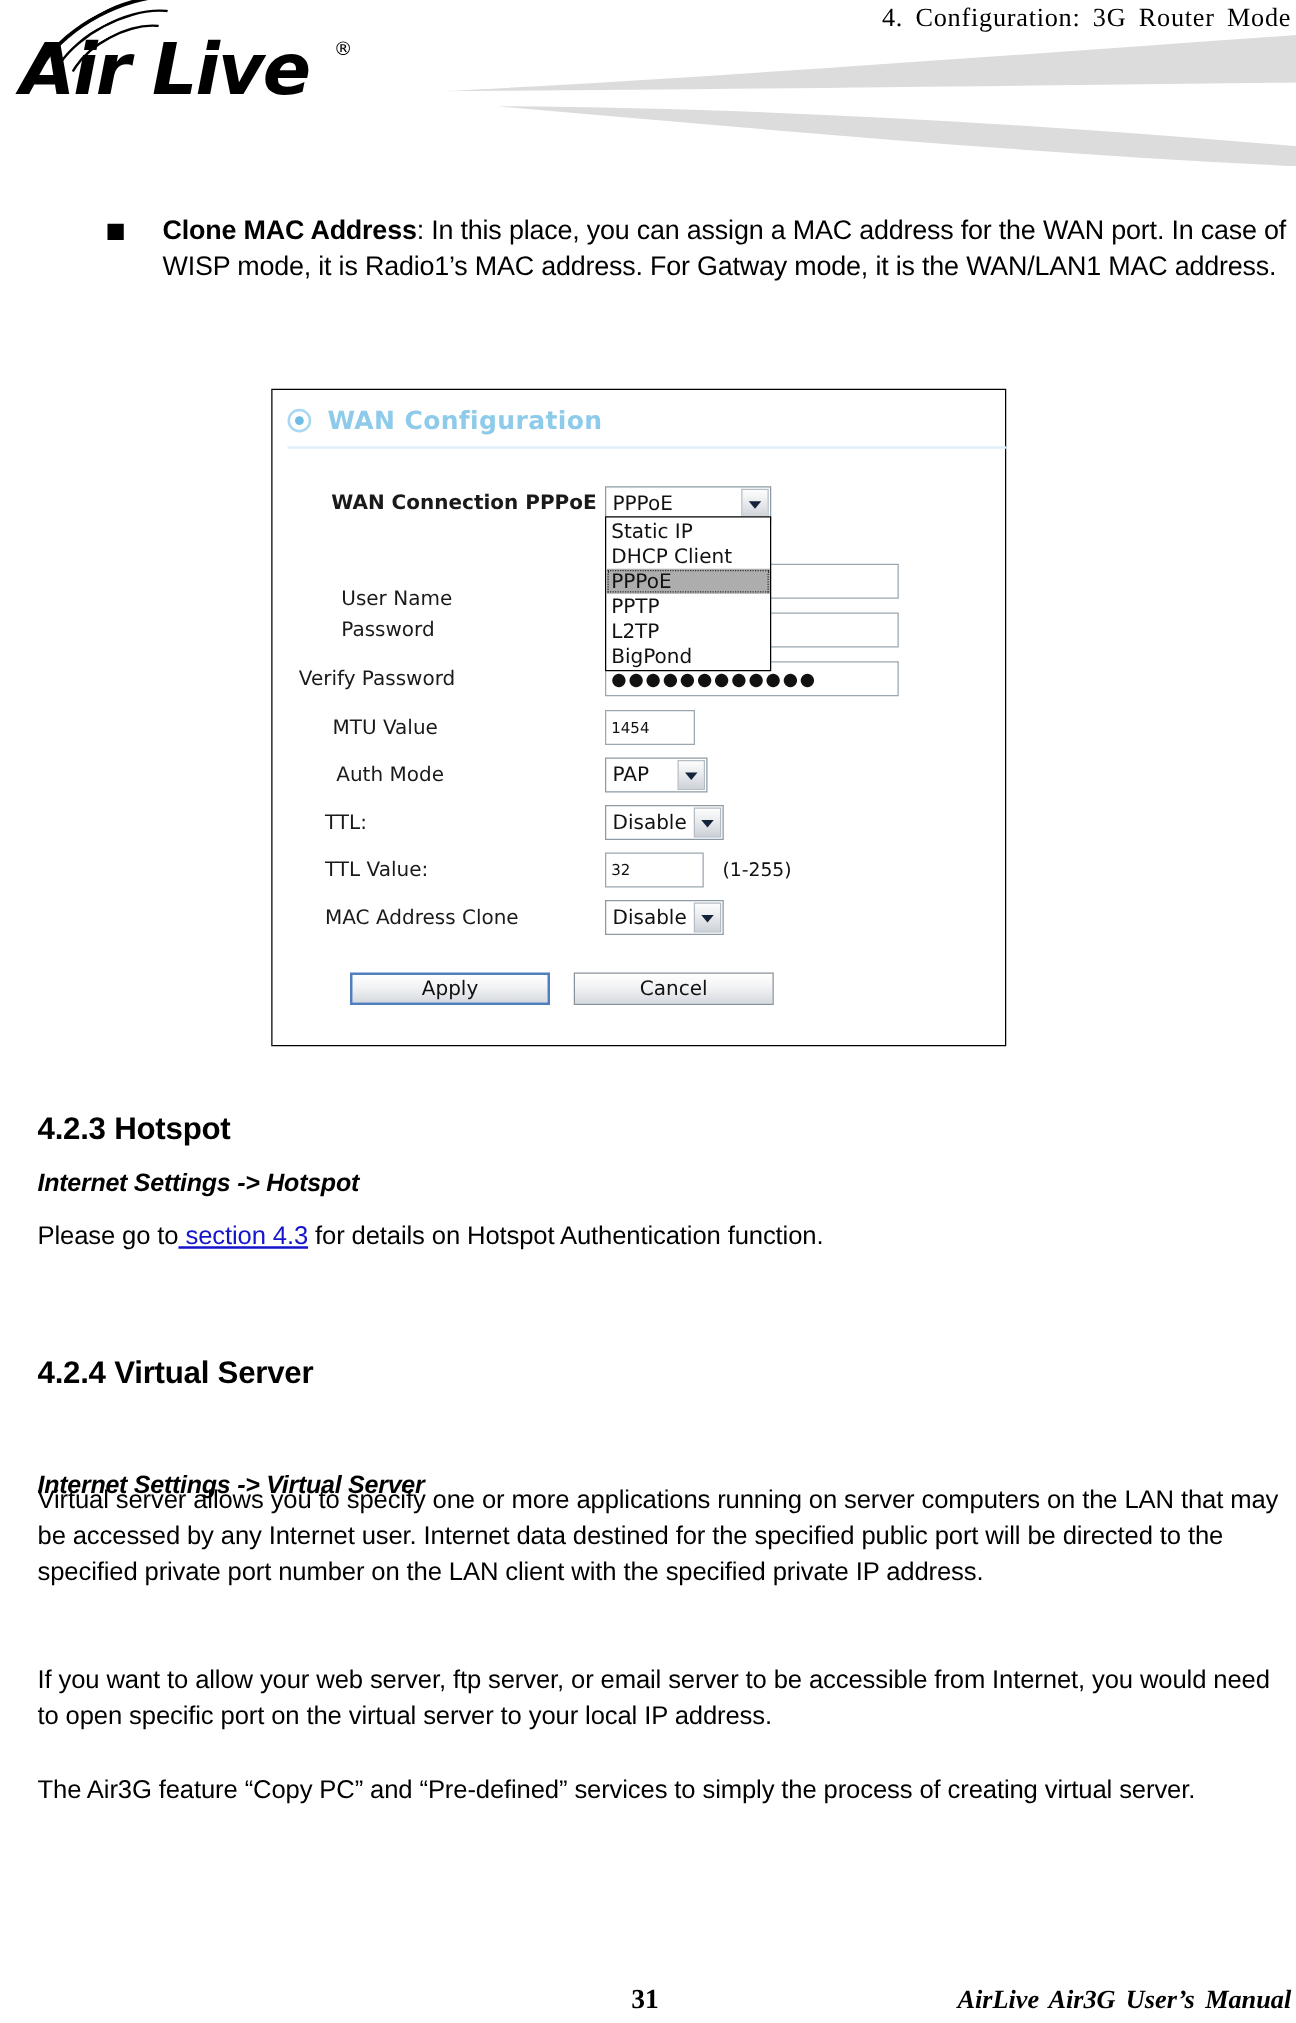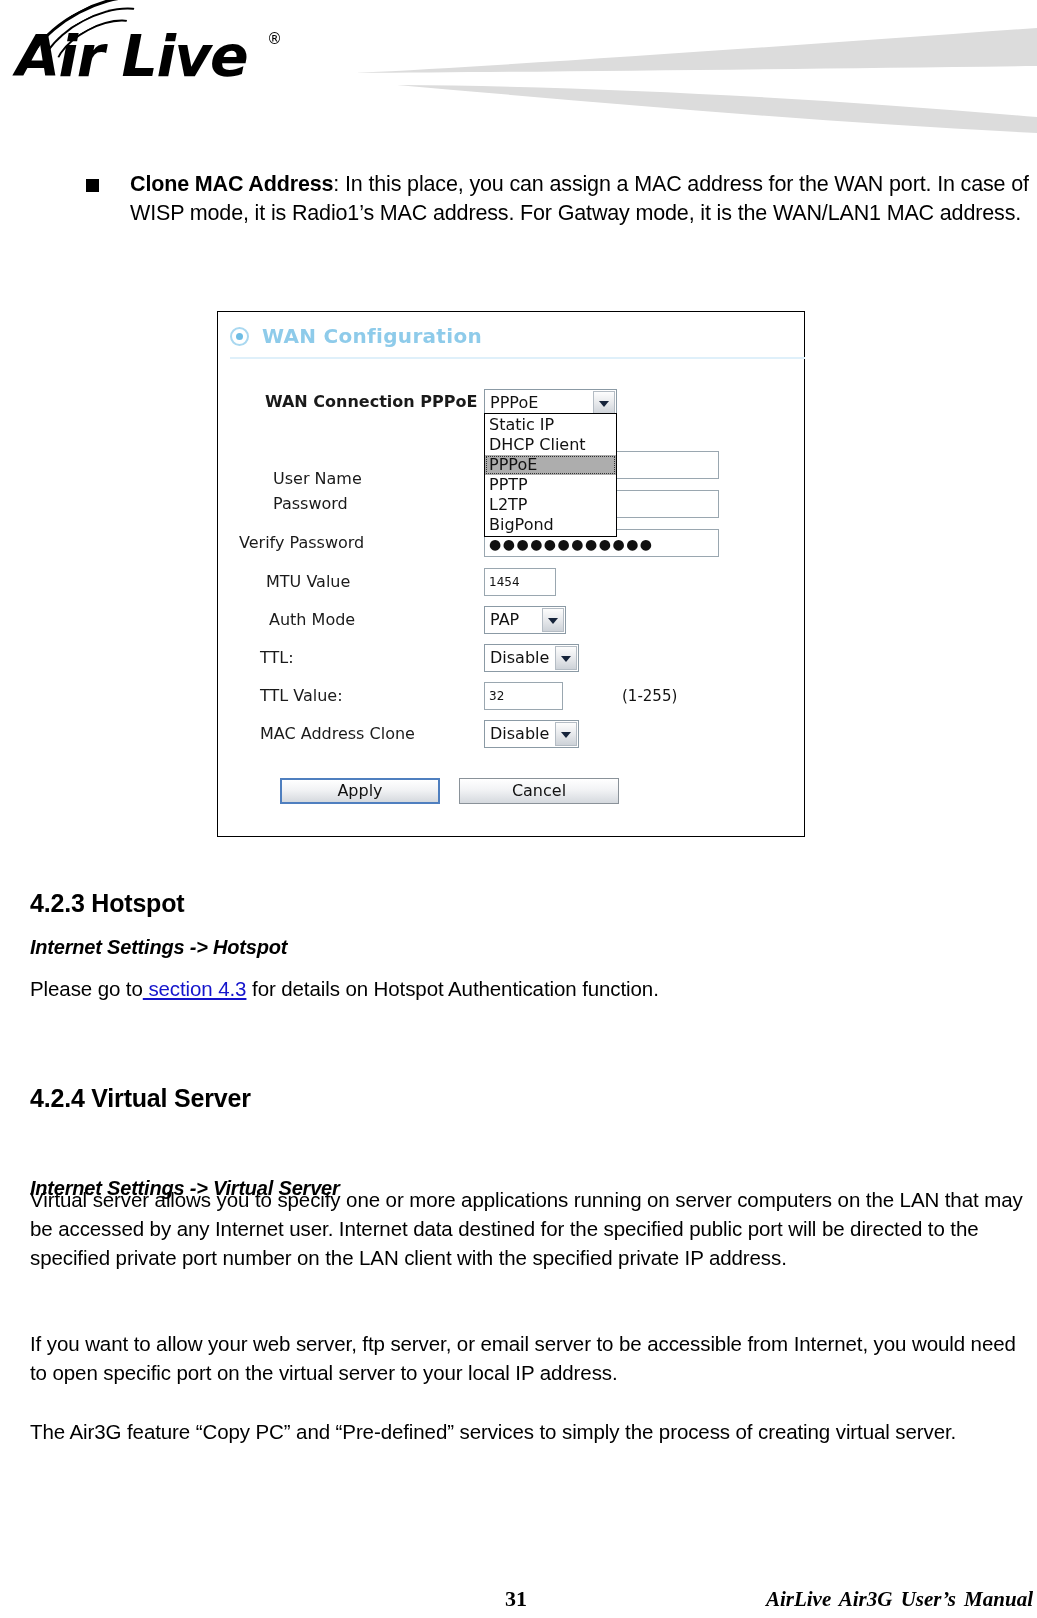--- a/index.html
+++ b/index.html
@@ -242,21 +242,20 @@
   #wan-type-list .opt.selected {
     background: #adadad;
     outline: 1px dotted #333;
     outline-offset: -2px;
   }
 
   .range-note {
     position: absolute;
     font-size: 15px;
     color: #111;
-    margin-left: 44px;
   }
 
   .btn {
     position: absolute;
     height: 26px;
     box-sizing: border-box;
     background: linear-gradient(to bottom, #ffffff 0%, #f2f3f5 45%, #d5d9de 100%);
     border: 1px solid #8a9299;
     font-size: 16px;
     line-height: 23px;
@@ -316,20 +315,21 @@
     font-size: 21px;
     word-spacing: 3px;
     white-space: nowrap;
   }
 </style>
 </head>
 <body>
 
 <div id="page-header">
 
+  <div id="header-title">4. Configuration: 3G Router Mode</div>
 
   <div id="logo-block">
     <div class="logo-arc" id="arc1"></div>
     <div class="logo-arc" id="arc2"></div>
     <div class="logo-arc" id="arc3"></div>
     <div id="logo-wordmark">Air Live</div>
     <div id="logo-reg">®</div>
   </div>
 
   <div id="swoosh-wrap">

